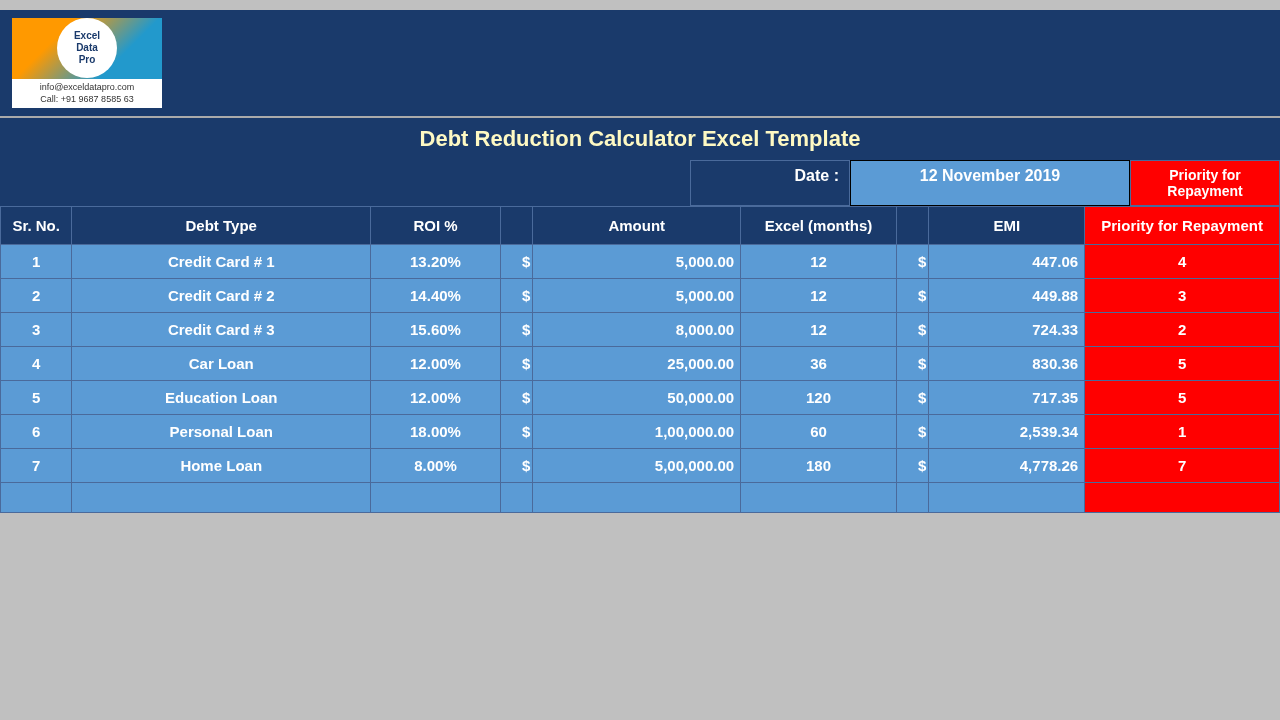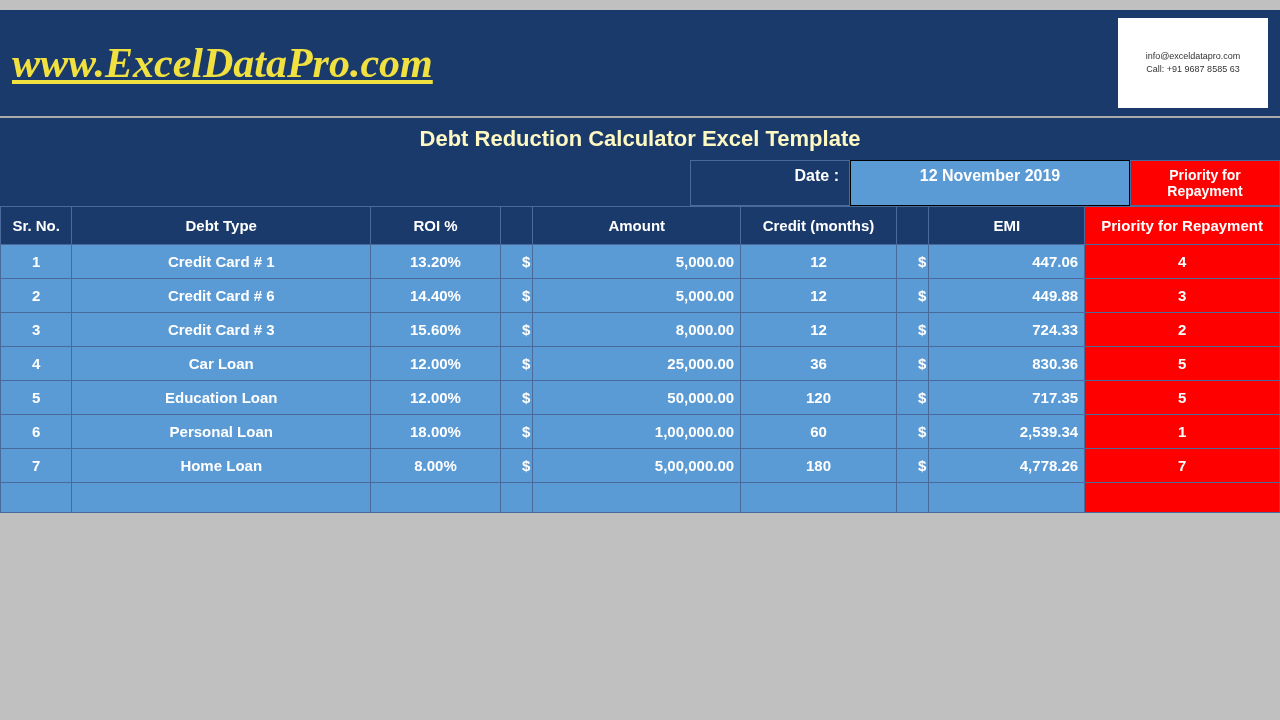--- a/index.html
+++ b/index.html
@@ -195,24 +195,26 @@
     .th-emi { width: 120px; }
     .th-priority { width: 150px; }
   </style>
 </head>
 <body>
 
 <div class="outer">
   <div class="main-container">
 
     <div class="header-bar">
-      <div class="header-title-area">
-        <div class="header-url">www.ExcelDataPro.com</div>
-      </div>
       <div class="header-logo">
+        <div class="logo-handshake">
+          <div class="logo-handshake-inner">
+            <span>Excel<br>Data<br>Pro</span>
+          </div>
+        </div>
         <div class="logo-contact">
           <div>info@exceldatapro.com</div>
           <div>Call: +91 9687 8585 63</div>
         </div>
       </div>
     </div>
 
     <div class="header-subtitle">Debt Reduction Calculator Excel Template</div>
 
     <div class="date-row">
@@ -225,41 +227,41 @@
     </div>
 
     <table class="debt-table">
       <thead>
         <tr>
           <th class="th-sr">Sr. No.</th>
           <th class="th-debt">Debt Type</th>
           <th class="th-roi">ROI %</th>
           <th class="th-curr"></th>
           <th class="th-amount">Amount</th>
-          <th class="th-tenure">Credit (months)</th>
+          <th class="th-tenure">Excel (months)</th>
           <th class="th-emi-curr"></th>
           <th class="th-emi">EMI</th>
           <th class="th-priority" style="background: red;">Priority for Repayment</th>
         </tr>
       </thead>
       <tbody id="table-body">
       <tr>
     <td>1</td>
     <td>Credit Card # 1</td>
     <td>13.20%</td>
     <td class="amount-currency">$</td>
     <td class="amount-value">5,000.00</td>
     <td>12</td>
     <td class="amount-currency">$</td>
     <td class="amount-value">447.06</td>
     <td class="priority-cell">4</td>
   </tr>
           <tr>
     <td>2</td>
-    <td>Credit Card # 6</td>
+    <td>Credit Card # 2</td>
     <td>14.40%</td>
     <td class="amount-currency">$</td>
     <td class="amount-value">5,000.00</td>
     <td>12</td>
     <td class="amount-currency">$</td>
     <td class="amount-value">449.88</td>
     <td class="priority-cell">3</td>
   </tr>
           <tr>
     <td>3</td>

